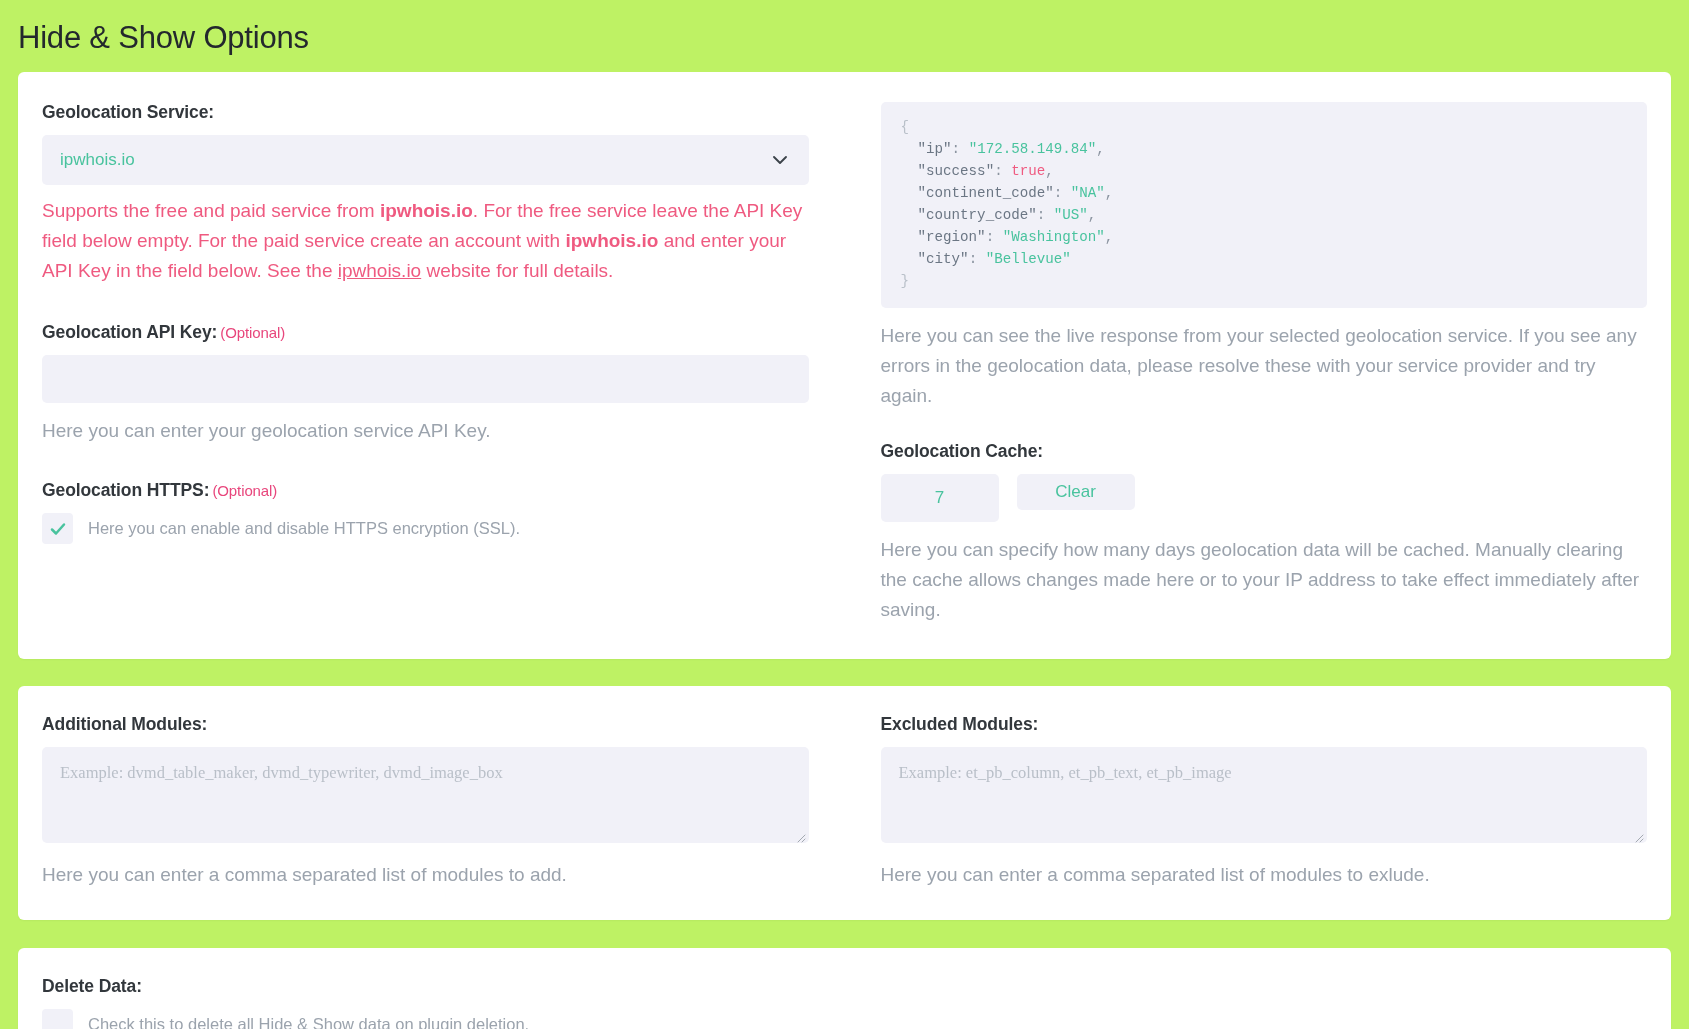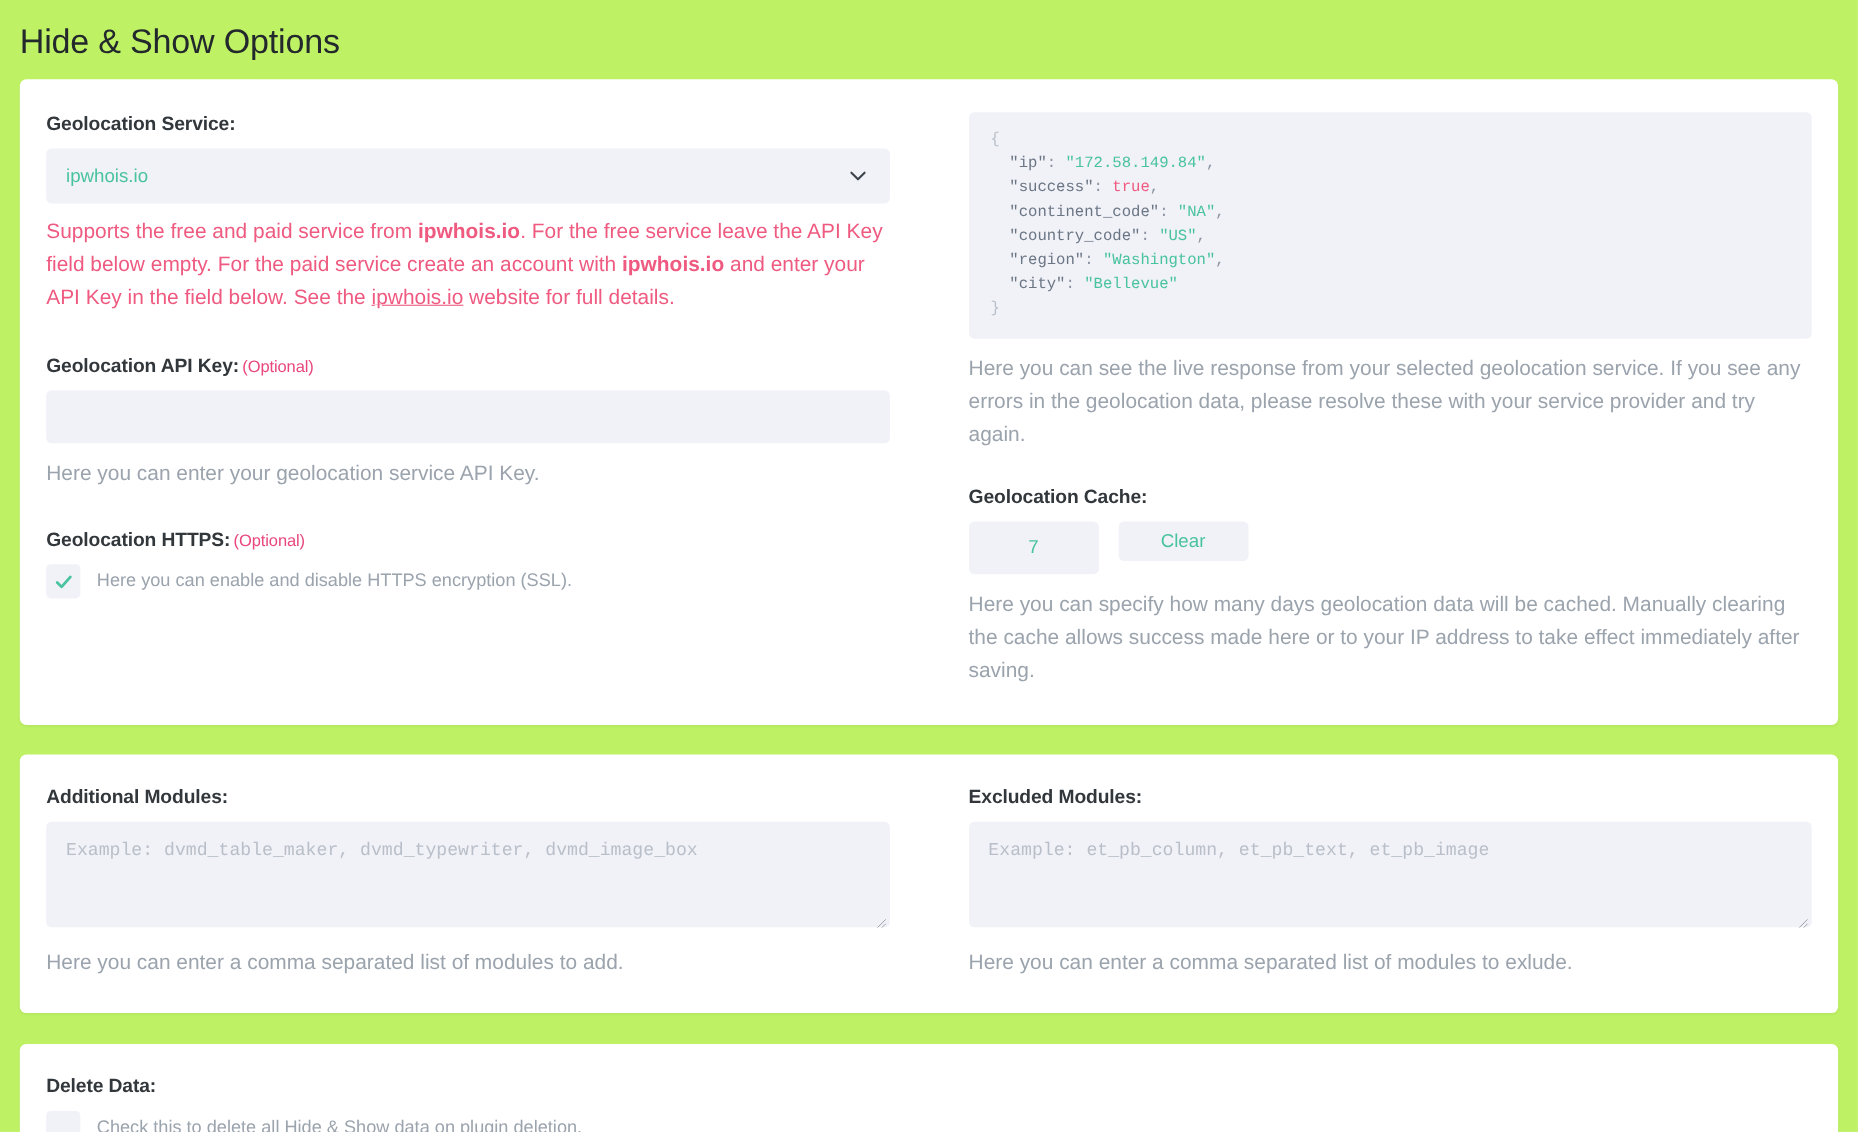--- a/index.html
+++ b/index.html
@@ -200,21 +200,21 @@
   .textarea {
     width: 100%;
     height: 96px;
     background: #f1f1f8;
     border: none;
     border-radius: 5px;
     outline: none;
     resize: none;
     padding: 14px 18px;
     font-size: 16.5px;
-    font-family: Liberation Mono, monospace;
+    font-family: Liberation Serif, serif;
     color: #49c39e;
     line-height: 1.4;
   }
   .textarea::placeholder { color: #b9bfc8; }
   .text-input::placeholder { color: #b9bfc8; }
   .resize-grip {
     position: absolute;
     right: 3px;
     bottom: 4px;
     width: 12px;
@@ -291,21 +291,21 @@
         </div>
 
         <div class="desc help-under">Here you can see the live response from your selected geolocation service. If you see any errors in the geolocation data, please resolve these with your service provider and try again.</div>
 
         <div class="mt-30">
           <div class="field-label">Geolocation Cache:</div>
           <div class="cache-row">
             <input class="cache-input" type="text" value="7" style="">
             <button class="cache-clear">Clear</button>
           </div>
-          <div class="desc help-under">Here you can specify how many days geolocation data will be cached. Manually clearing the cache allows success made here or to your IP address to take effect immediately after saving.</div>
+          <div class="desc help-under">Here you can specify how many days geolocation data will be cached. Manually clearing the cache allows changes made here or to your IP address to take effect immediately after saving.</div>
         </div>
 
       </div>
     </div>
   </div>
 
   <div class="card c2">
     <div class="cols">
 
       <div class="col">

